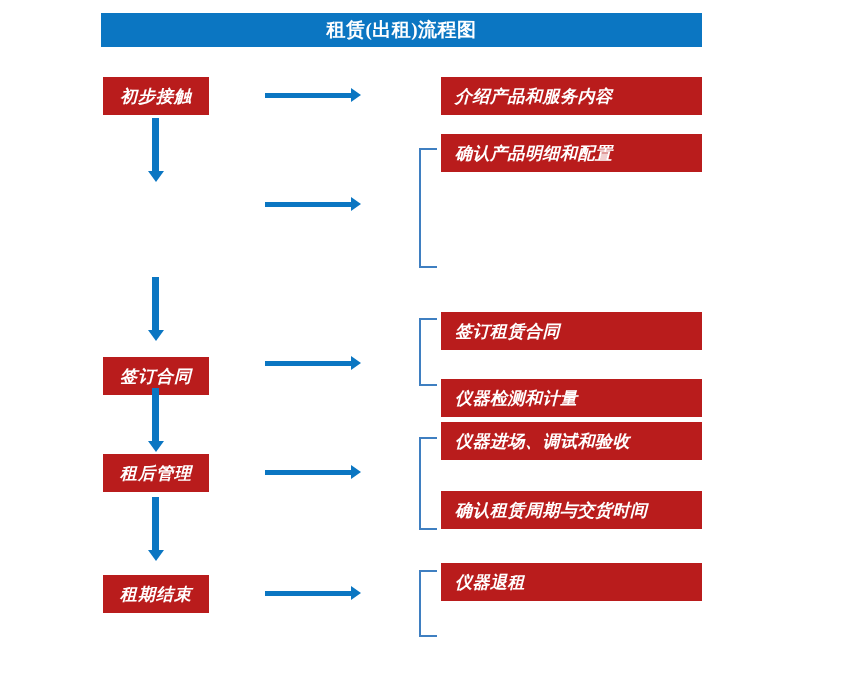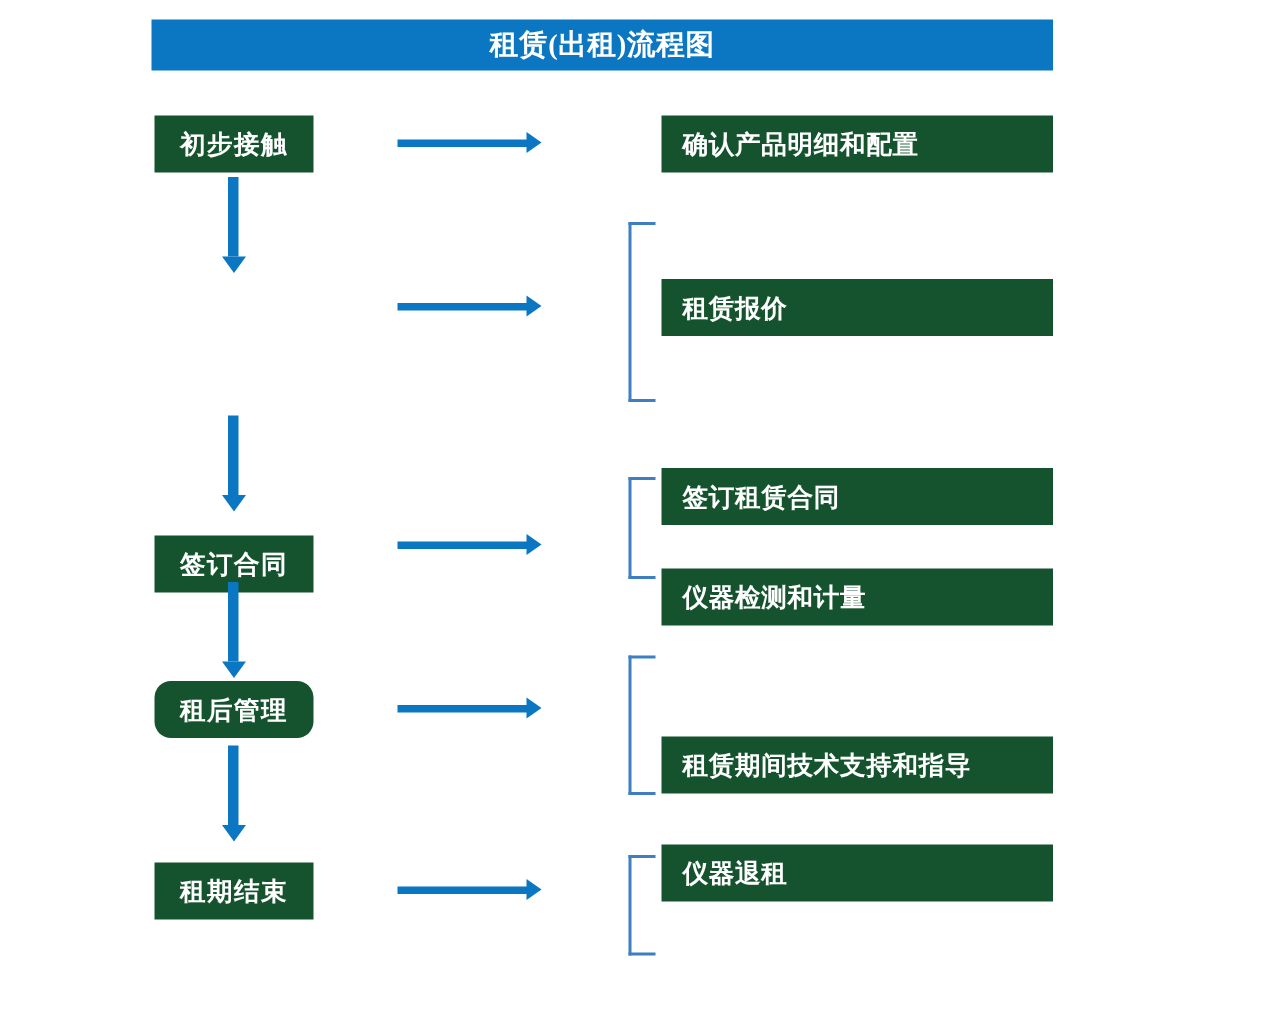--- a/index.html
+++ b/index.html
@@ -34,26 +34,27 @@
     font-size: 19px;
     font-weight: bold;
     display: flex;
     align-items: center;
     justify-content: center;
     letter-spacing: 0.5px;
   }
 
   .node {
     position: absolute;
-    background: #14532d;
+    background: #b91c1c;
     color: #ffffff;
     font-weight: bold;
     display: flex;
     align-items: center;
     box-sizing: border-box;
+    font-style: italic;
   }
 
   .node.left {
     left: 103px;
     width: 106px;
     height: 38px;
     justify-content: center;
     font-size: 17px;
     letter-spacing: 1px;
   }
@@ -110,21 +111,21 @@
 </style>
 </head>
 <body>
 
 <div id="canvas">
 
   <div class="title-bar">租赁(出租)流程图</div>
 
   <div class="node left" style="top:77px;">初步接触</div>
   <div class="node left" style="top:345px;margin-top:12px;">签订合同</div>
-  <div class="node left" style="top:454px;border-radius:11px;">租后管理</div>
+  <div class="node left" style="top:454px;">租后管理</div>
   <div class="node left" style="top:575px;">租期结束</div>
 
   <div class="v-arrow" style="left:152px; top:118px; height:53px;"></div>
   <div class="v-arrow-head" style="left:148px; top:171px;"></div>
 
   <div class="v-arrow" style="left:152px; top:277px; height:53px;"></div>
   <div class="v-arrow-head" style="left:148px; top:330px;"></div>
 
   <div class="v-arrow" style="left:152px; top:388px; height:53px;"></div>
   <div class="v-arrow-head" style="left:148px; top:441px;"></div>
@@ -148,24 +149,25 @@
   <div class="h-arrow-head" style="left:351px; top:586px;"></div>
 
   <div class="bracket" style="left:419px; top:148px; height:120px;"></div>
 
   <div class="bracket" style="left:419px; top:318px; height:68px;"></div>
 
   <div class="bracket" style="left:419px; top:437px; height:93px;"></div>
 
   <div class="bracket" style="left:419px; top:570px; height:67px;"></div>
 
-  <div class="node right" style="top:77px;">确认产品明细和配置</div>
+  <div class="node right" style="top:77px;">介绍产品和服务内容</div>
 
-  <div class="node right" style="top:186px;">租赁报价</div>
+  <div class="node right" style="top:134px;">确认产品明细和配置</div>
 
   <div class="node right" style="top:312px;">签订租赁合同</div>
   <div class="node right" style="top:379px;">仪器检测和计量</div>
 
-  <div class="node right" style="top:491px;">租赁期间技术支持和指导</div>
+  <div class="node right" style="top:422px;">仪器进场、调试和验收</div>
+  <div class="node right" style="top:491px;">确认租赁周期与交货时间</div>
 
   <div class="node right" style="top:563px;">仪器退租</div>
 
 </div>
 
 </body></html>

